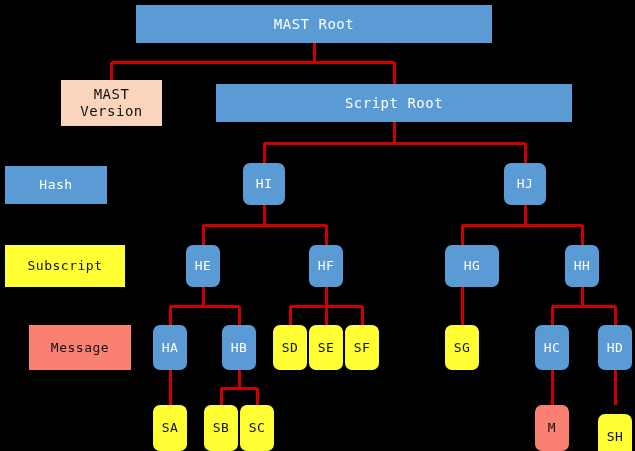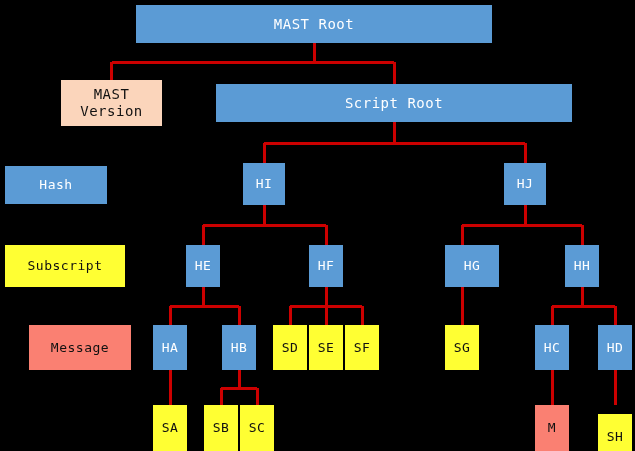--- a/index.html
+++ b/index.html
@@ -36,21 +36,21 @@
     line-height: 1.18;
     white-space: pre-line;
     letter-spacing: 0.5px;
   }
   .node.hash   { background: #5b9bd5; color: #ffffff; }
   .node.sub    { background: #ffff33; color: #111111; }
   .node.msg    { background: #fa8072; color: #111111; }
   .node.ver    { background: #fbd5bb; color: #111111; }
   .legend-label { font-size: 13px; }
   .big-label   { font-size: 14px; text-align: center; }
-  .small-label { font-size: 13px; }
+  .small-label { font-size: 13px; border-radius: 7px; }
 </style>
 </head>
 <body>
 
 <div id="diagram-root">
   <svg id="edges" viewBox="0 0 635 451" preserveAspectRatio="none" aria-hidden="true">
       <line x1="314" y1="43" x2="314" y2="62" stroke="#cc0000" stroke-width="3" shape-rendering="crispEdges"></line>
       <line x1="111.5" y1="62" x2="394" y2="62" stroke="#cc0000" stroke-width="3" shape-rendering="crispEdges"></line>
       <line x1="111.5" y1="62" x2="111.5" y2="80" stroke="#cc0000" stroke-width="3" shape-rendering="crispEdges"></line>
       <line x1="394" y1="62" x2="394" y2="84" stroke="#cc0000" stroke-width="3" shape-rendering="crispEdges"></line>

